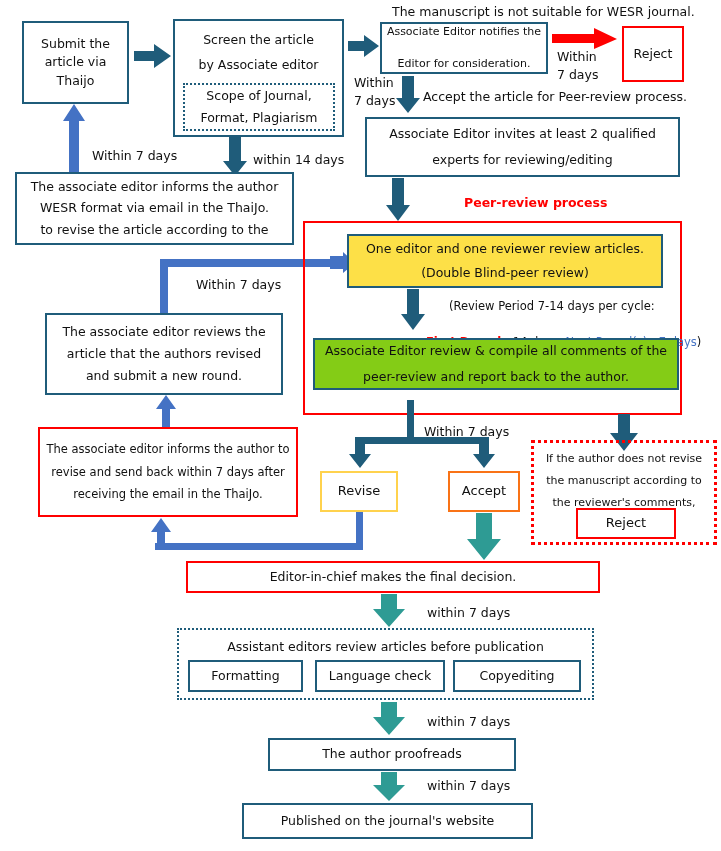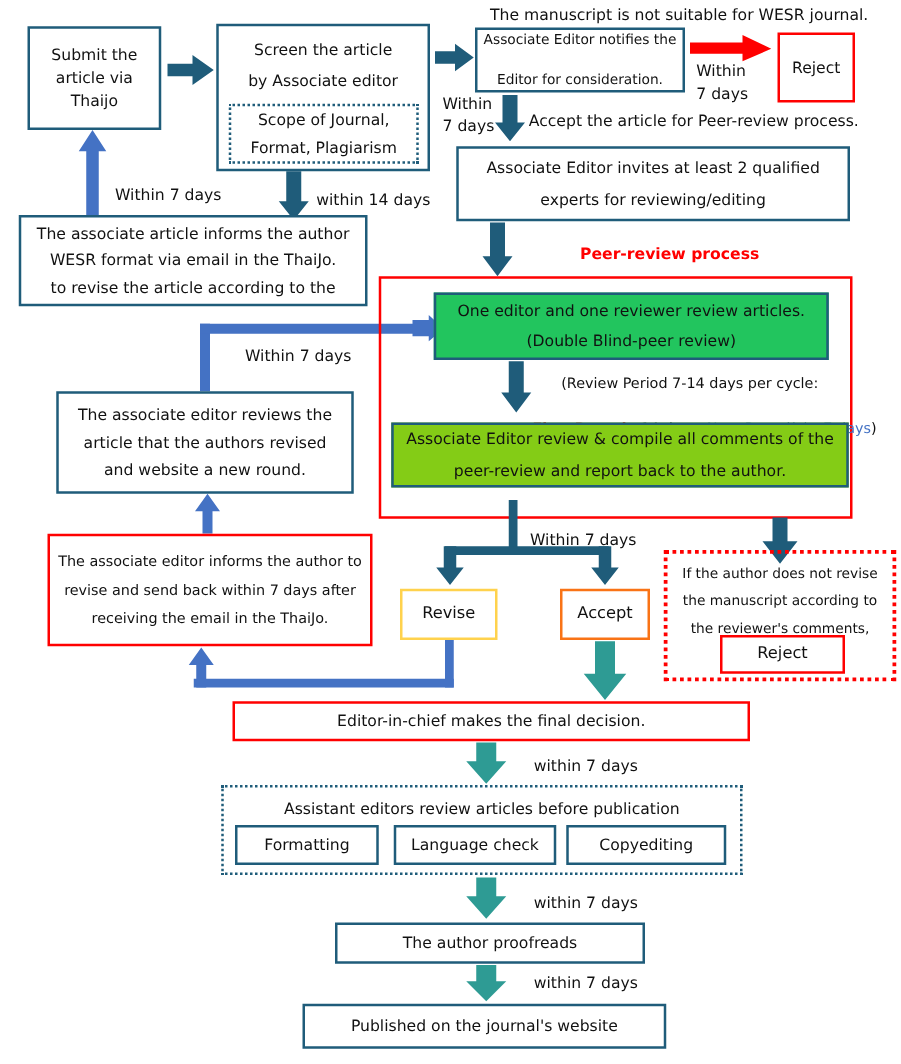--- a/index.html
+++ b/index.html
@@ -99,58 +99,58 @@
 
   <div class="lbl" style="left:92px;top:147px;font-size:12.5px;">Within 7 days</div>
 
   <svg class="arrow" style="left:222px;top:137px;width:26px;height:40px;" viewBox="0 0 26 40">
     <path d="M7,0 L19,0 L19,24 L25,24 L13,39 L1,24 L7,24 Z" fill="#1F5C7A"></path>
   </svg>
 
   <div class="lbl" style="left:253px;top:151px;font-size:12.5px;">within 14 days</div>
 
   <div class="box navy" style="left:15px;top:172px;width:279px;height:73px;font-size:12.5px;">
-    <span>The associate article informs the author</span>
+    <span>The associate editor informs the author</span>
     <span style="margin-top:3px;">WESR  format via email in the ThaiJo.</span>
     <span style="margin-top:3px;">to revise the article according to the</span>
   </div>
 
   <div class="vline blue" style="left:160px;top:259px;width:8px;height:56px;"></div>
   <div class="hline blue" style="left:160px;top:259px;width:178px;height:8px;"></div>
   <svg class="arrow" style="left:330px;top:252px;width:26px;height:22px;" viewBox="0 0 26 22">
     <path d="M0,4 L13,4 L13,0 L25,11 L13,21 L13,17 L0,17 Z" fill="#4472C4"></path>
   </svg>
 
   <div class="lbl" style="left:196px;top:276px;font-size:12.5px;">Within 7 days</div>
 
   <div class="box navy" style="left:45px;top:313px;width:238px;height:82px;font-size:12.5px;">
     <span>The associate editor reviews the</span>
     <span style="margin-top:4px;">article that the authors revised</span>
-    <span style="margin-top:4px;">and website a new round.</span>
+    <span style="margin-top:4px;">and submit a new round.</span>
   </div>
 
   <svg class="arrow" style="left:155px;top:395px;width:22px;height:32px;" viewBox="0 0 22 32">
     <path d="M11,0 L21,14 L15,14 L15,32 L7,32 L7,14 L1,14 Z" fill="#4472C4"></path>
   </svg>
 
   <div class="box red" style="left:38px;top:427px;width:260px;height:90px;font-size:11.5px;">
     <span>The associate editor informs the author to</span>
     <span style="margin-top:6px;">revise and send back within 7 days after</span>
     <span style="margin-top:6px;">receiving the email in the ThaiJo.</span>
   </div>
 
   <svg class="arrow" style="left:150px;top:518px;width:22px;height:32px;" viewBox="0 0 22 32">
     <path d="M11,0 L21,14 L15,14 L15,32 L7,32 L7,14 L1,14 Z" fill="#4472C4"></path>
   </svg>
   <div class="hline blue" style="left:155px;top:543px;width:208px;height:7px;"></div>
   <div class="vline blue" style="left:356px;top:512px;width:7px;height:38px;"></div>
 
   <div class="redframe" style="left:303px;top:221px;width:379px;height:194px;"></div>
 
-  <div class="box navy" style="left:347px;top:234px;width:316px;height:54px;font-size:12.5px;background:#22c55e;">
+  <div class="box navy" style="left:347px;top:234px;width:316px;height:54px;font-size:12.5px;background:#fde047;">
     <span>One editor and one reviewer review articles.</span>
     <span style="margin-top:6px;">(Double Blind-peer review)</span>
   </div>
 
   <svg class="arrow" style="left:400px;top:289px;width:26px;height:42px;" viewBox="0 0 26 42">
     <path d="M7,0 L19,0 L19,25 L25,25 L13,41 L1,25 L7,25 Z" fill="#1F5C7A"></path>
   </svg>
 
   <div class="lbl" style="left:449px;top:298px;font-size:11.5px;">(Review Period 7-14 days per cycle:</div>
 

